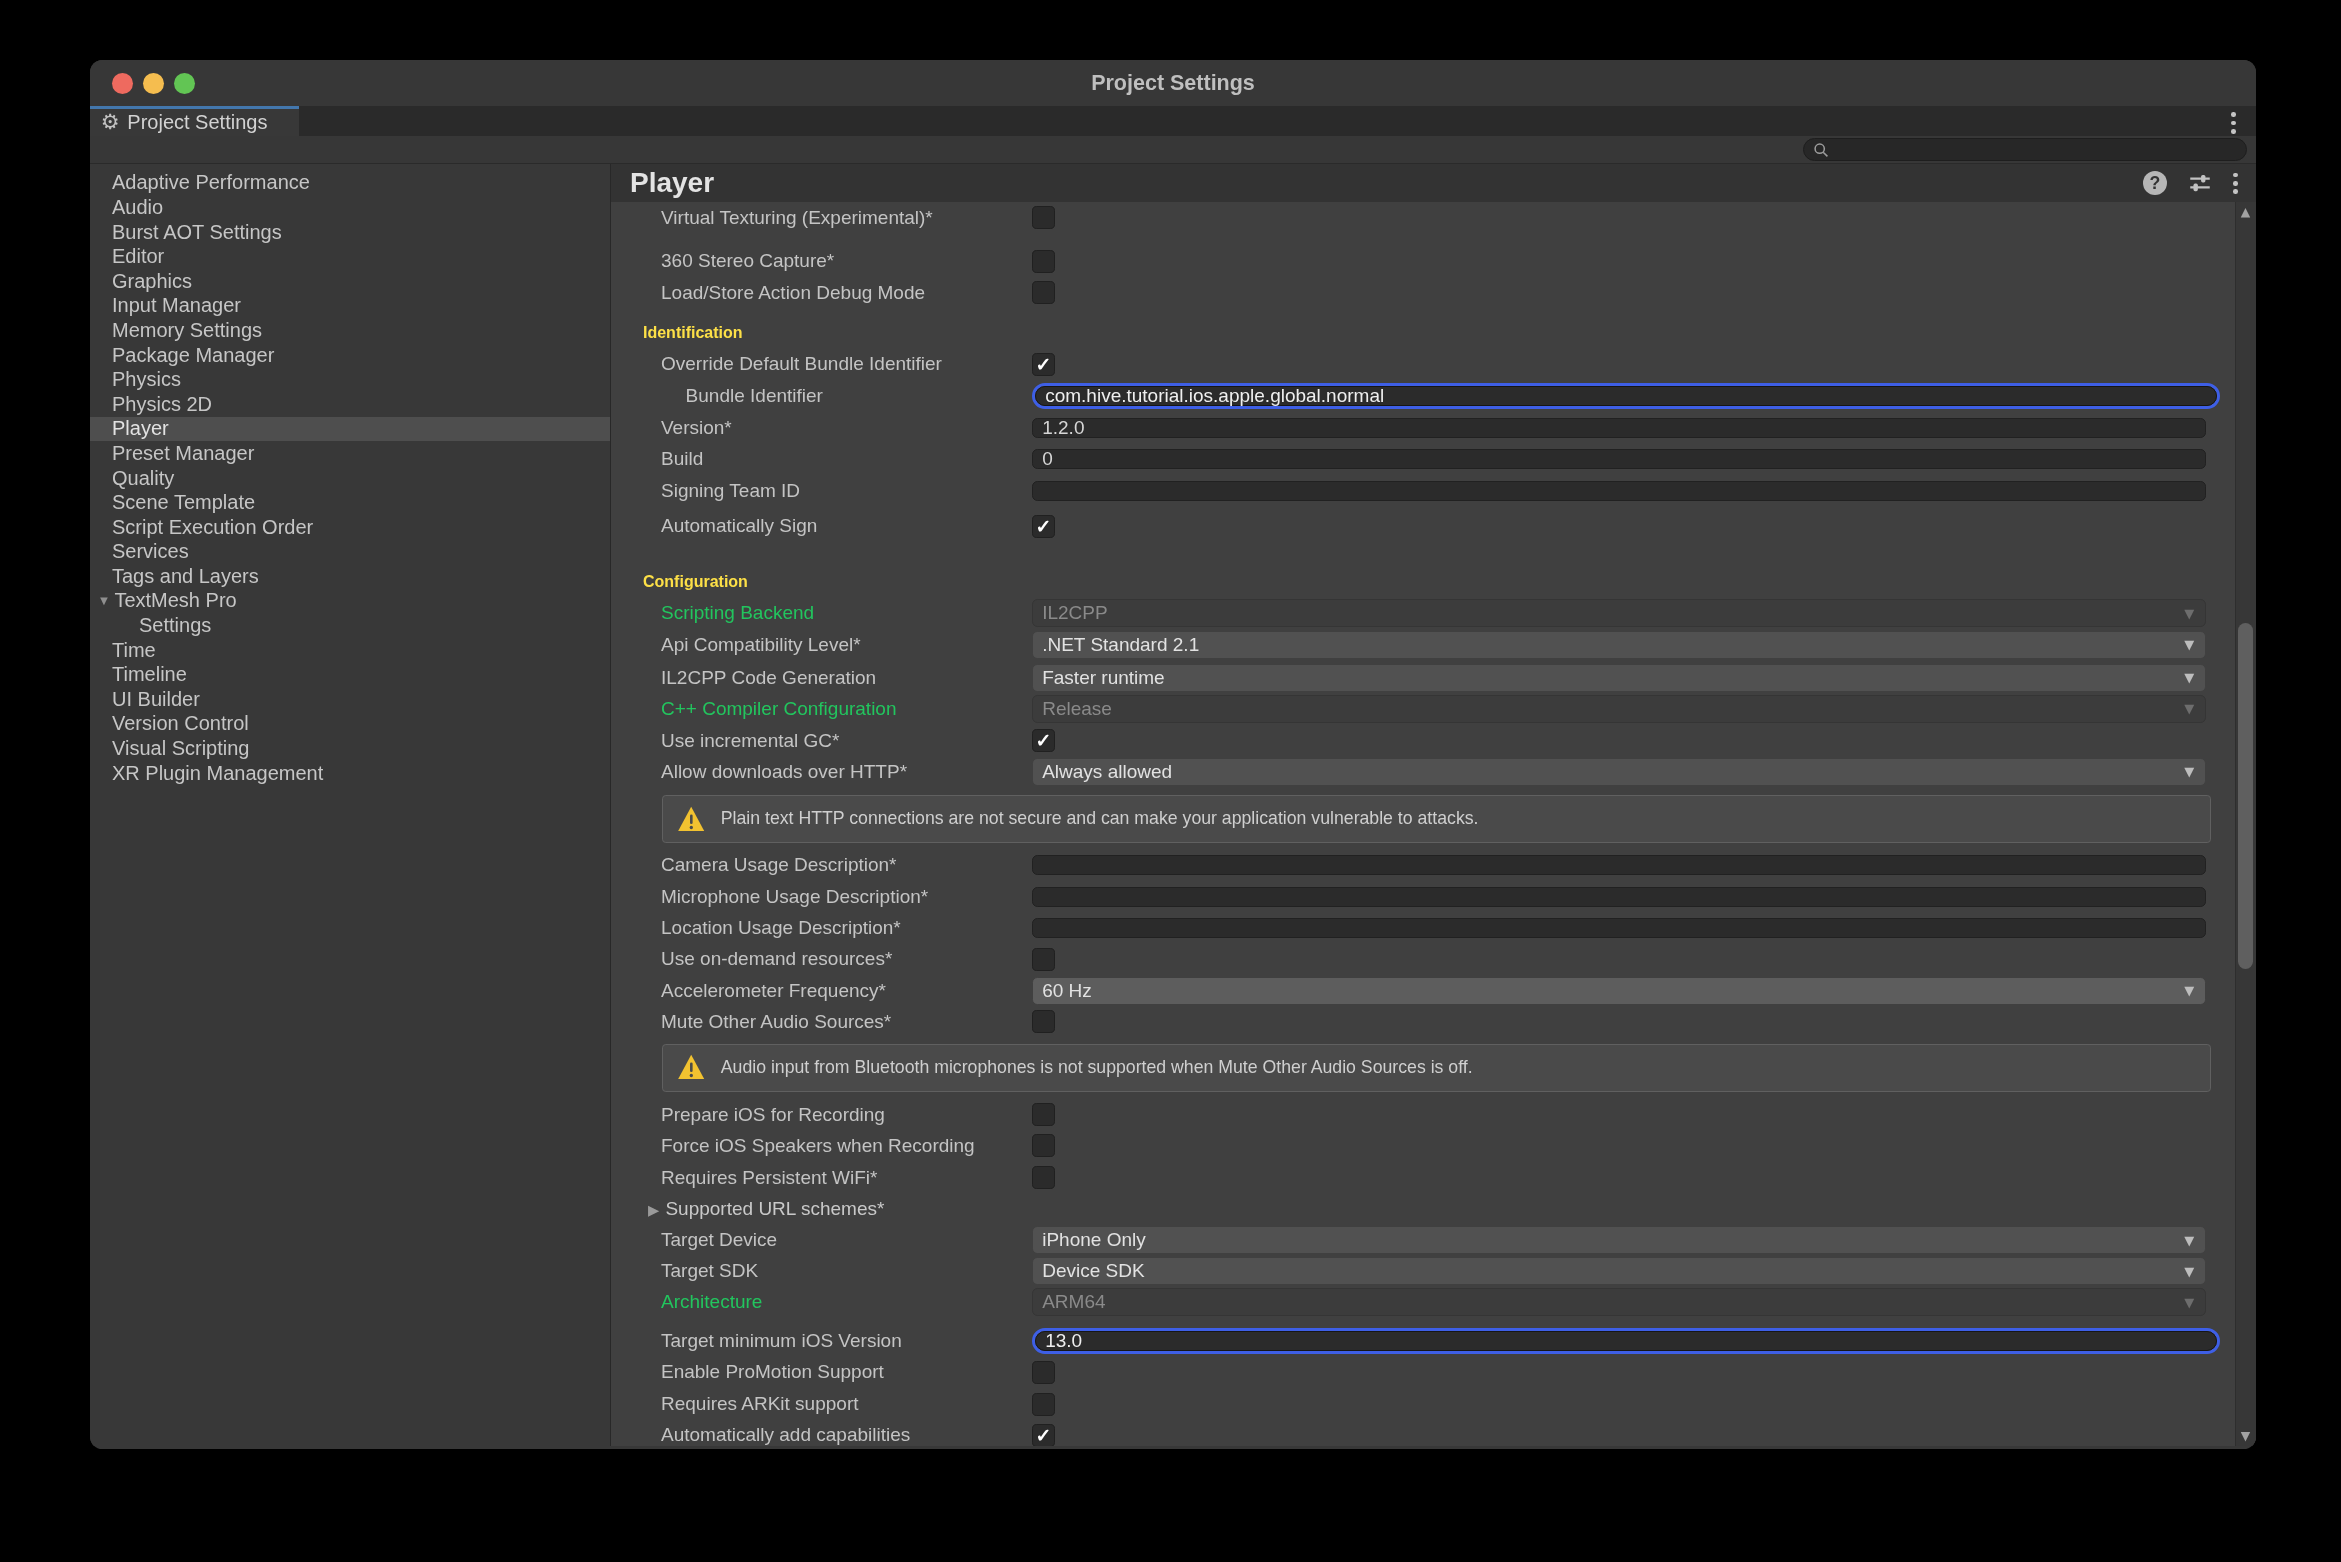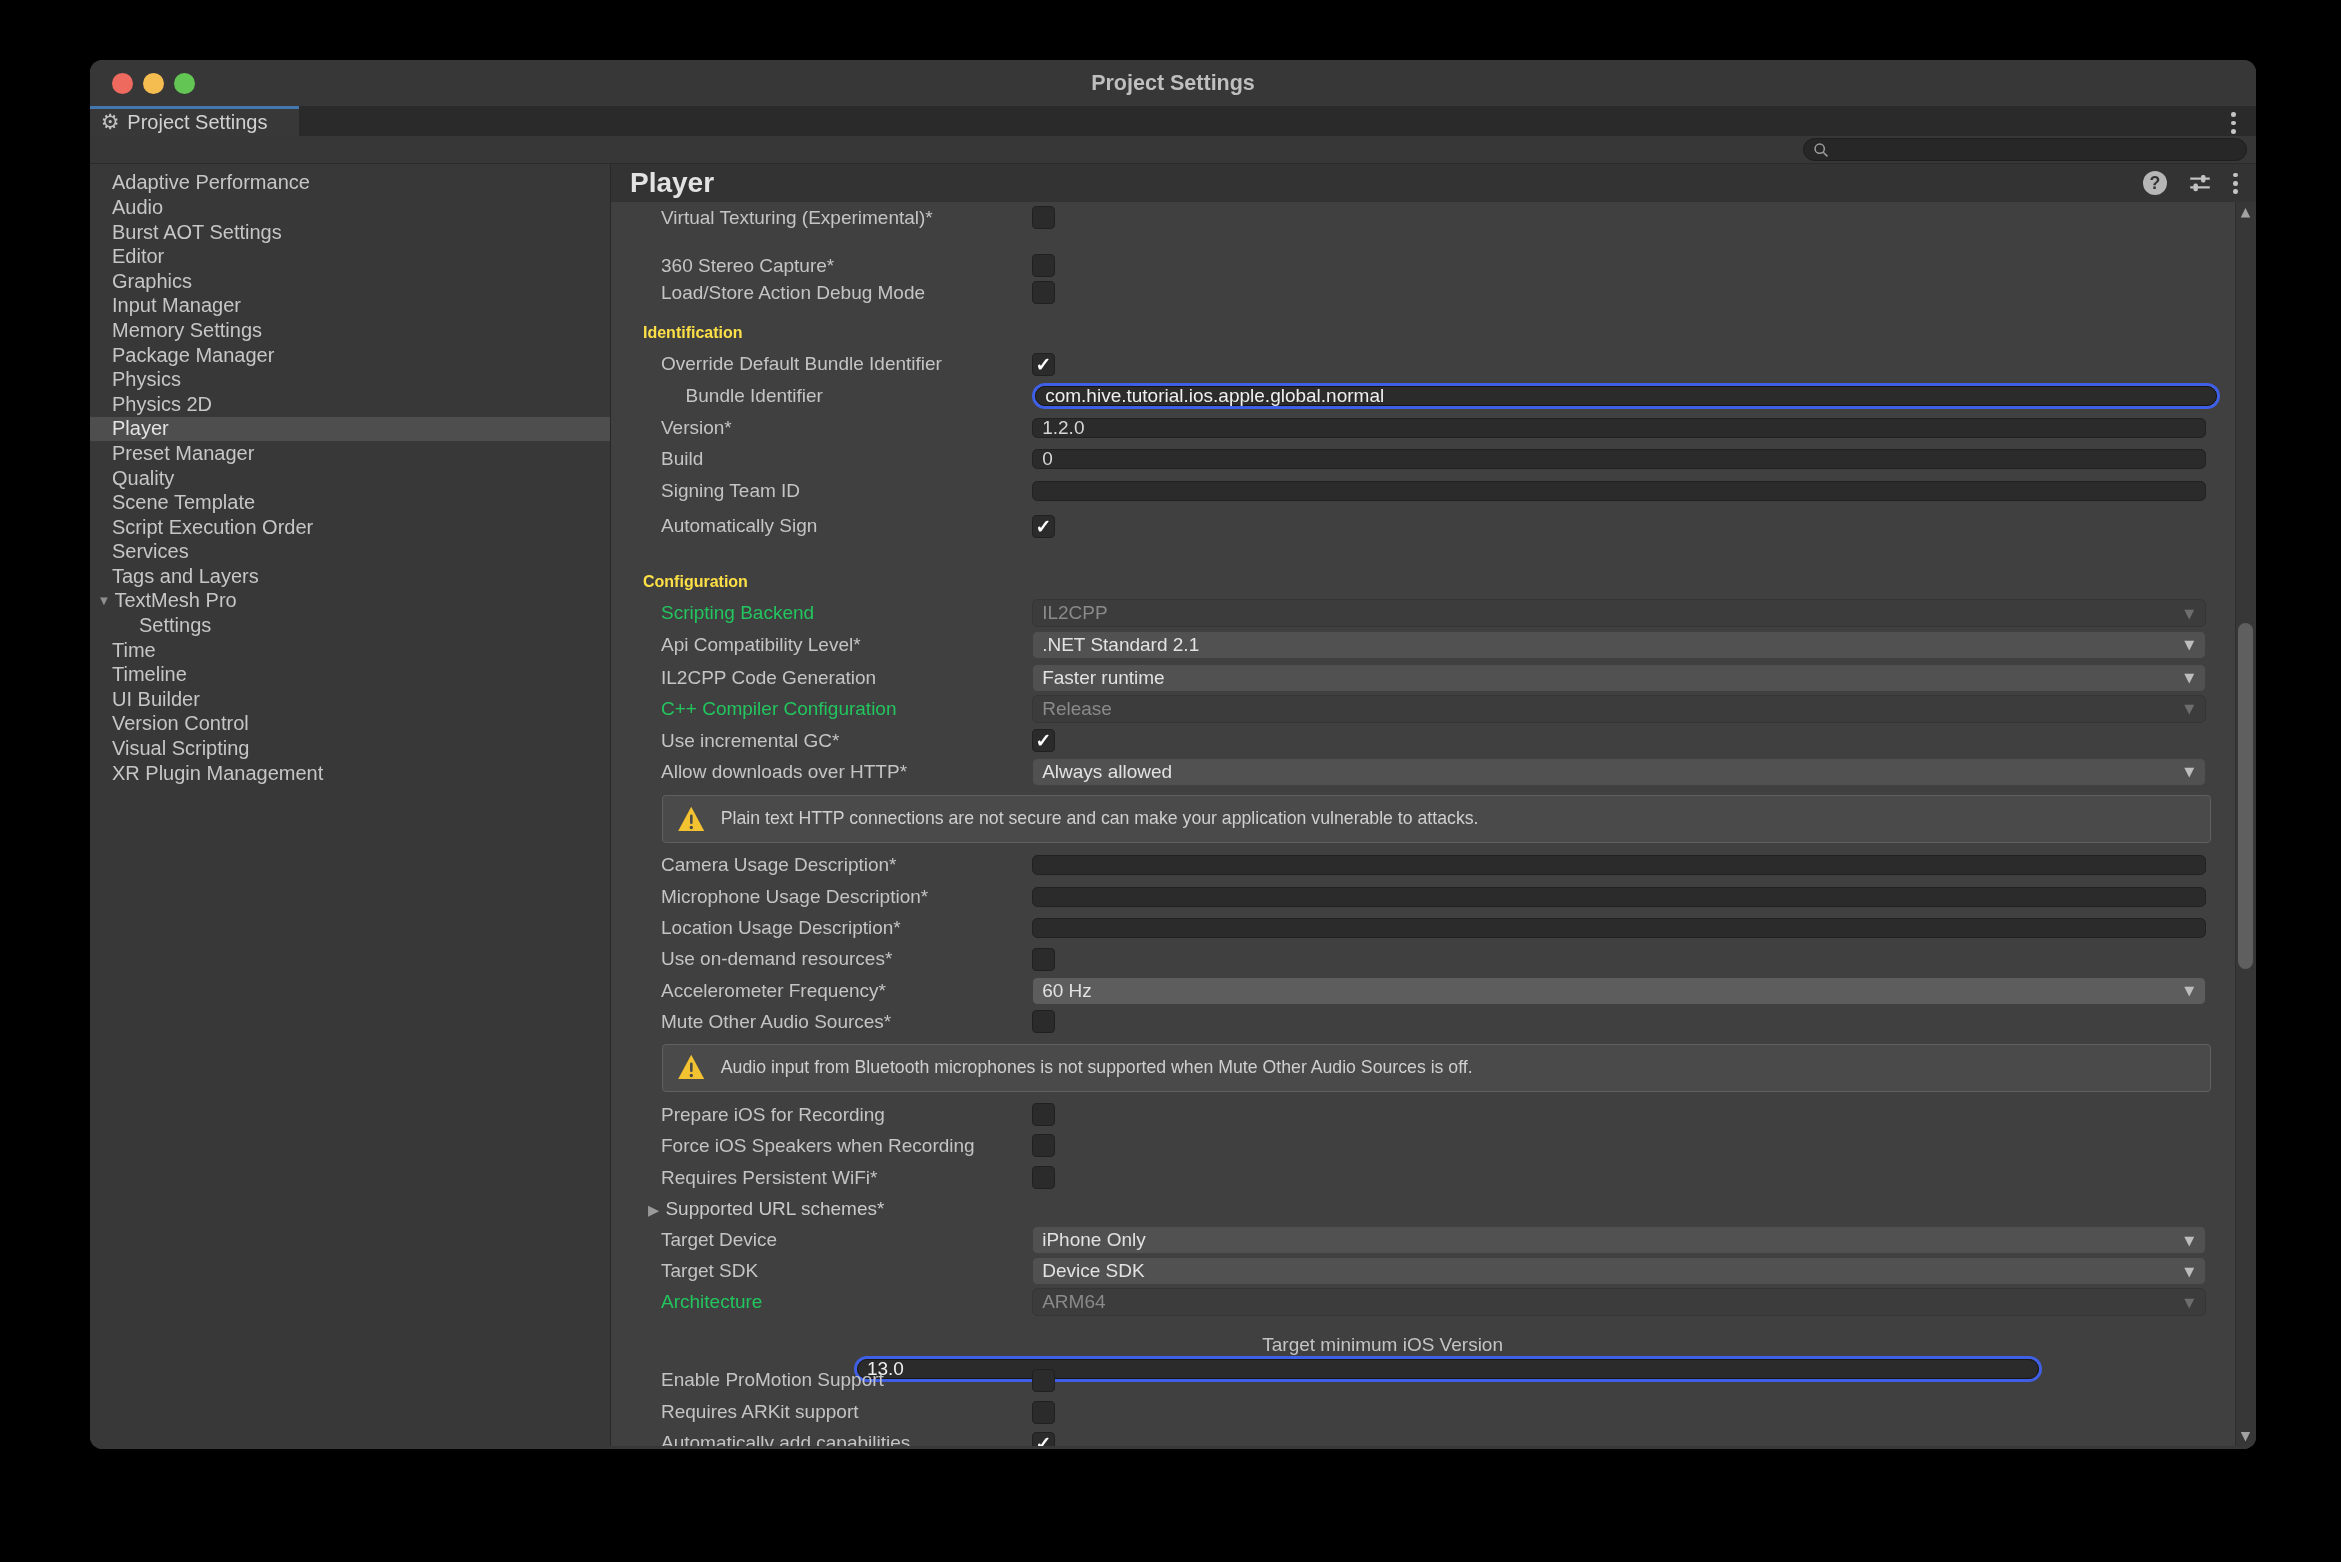--- a/index.html
+++ b/index.html
@@ -232,21 +232,21 @@
                 <i></i>
               </div>
           </div>
         </div>
 
         <div class="rows">
             <div class="c-row">
               <span class="lbl">Virtual Texturing (Experimental)*</span>
               <span class="checkbox"></span>
             </div>
-            <div class="c-row" style="margin-top: 12.3px; align-items: flex-end;">
+            <div class="c-row" style="margin-top: 12.3px;">
               <span class="lbl">360 Stereo Capture*</span>
               <span class="checkbox"></span>
             </div>
             <div class="c-row" style="margin-top: 0.8px;">
               <span class="lbl">Load/Store Action Debug Mode</span>
               <span class="checkbox"></span>
             </div>
             <div class="c-row section" style="margin-top: 9.2px;">
               <span class="sec-label">Identification</span>
             </div>
@@ -405,21 +405,21 @@
                 <span class="caret">▼</span>
               </div>
             </div>
             <div class="c-row">
               <span class="lbl disabled">Architecture</span>
               <div class="dropdown disabled">
                 <span class="dval">ARM64</span>
                 <span class="caret">▼</span>
               </div>
             </div>
-            <div class="c-row" style="margin-top: 16px; flex-direction: column;">
+            <div class="c-row" style="margin-top: 8px;">
               <span class="lbl">Target minimum iOS Version</span>
               <div class="focus-ring">
                 <div class="tfield">
                   <span>13.0</span>
                 </div>
               </div>
             </div>
             <div class="c-row">
               <span class="lbl">Enable ProMotion Support</span>
               <span class="checkbox"></span>

